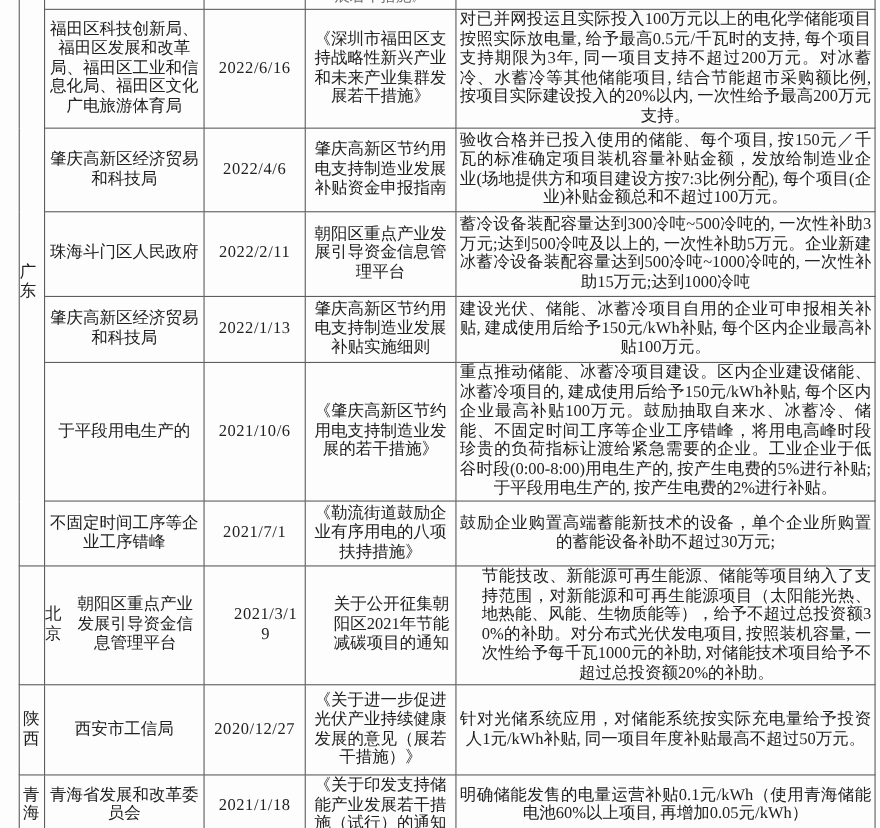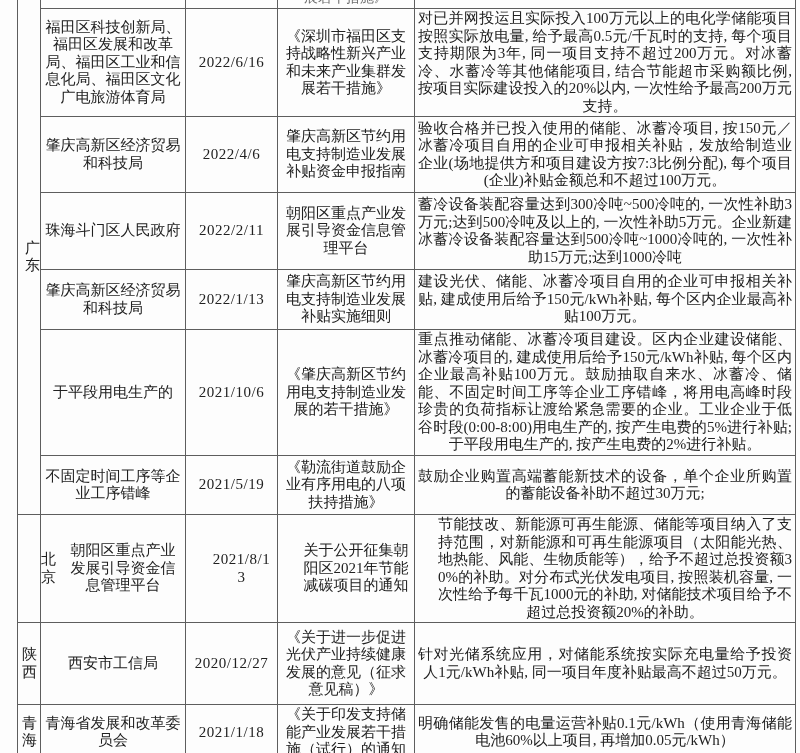--- a/index.html
+++ b/index.html
@@ -17,21 +17,21 @@
   }
   table.policy td{
     border:1px solid #5e5e5e;
     vertical-align:middle;
     padding:1px 3px;
     font-size:15px;
     line-height:17.5px;
     word-break:break-all;
   }
   td.province{
-    text-align:right;
+    text-align:left;
     padding:0;
     line-height:21px;
     letter-spacing:0;
   }
   td.agency, td.date, td.title{ text-align:center; }
   td.date{ font-size:15px; letter-spacing:0.5px; }
   td.content{
     text-align:justify;
     text-align-last:center;
     padding:1px 5px;
@@ -86,21 +86,21 @@
     <td class="agency">福田区科技创新局、福田区发展和改革局、福田区工业和信息化局、福田区文化广电旅游体育局</td>
     <td class="date">2022/6/16</td>
     <td class="title">《深圳市福田区支持战略性新兴产业和未来产业集群发展若干措施》</td>
     <td class="content">对已并网投运且实际投入100万元以上的电化学储能项目按照实际放电量, 给予最高0.5元/千瓦时的支持, 每个项目支持期限为3年, 同一项目支持不超过200万元。对冰蓄冷、水蓄冷等其他储能项目, 结合节能超市采购额比例, 按项目实际建设投入的20%以内, 一次性给予最高200万元支持。</td>
   </tr>
 
   <tr class="r2">
     <td class="agency">肇庆高新区经济贸易和科技局</td>
     <td class="date">2022/4/6</td>
     <td class="title">肇庆高新区节约用电支持制造业发展补贴资金申报指南</td>
-    <td class="content">验收合格并已投入使用的储能、冰蓄冷项目, 按150元／冰蓄冷项目自用的企业可申报相关补贴，发放给制造业企业(场地提供方和项目建设方按7:3比例分配), 每个项目(企业)补贴金额总和不超过100万元。</td>
+    <td class="content">验收合格并已投入使用的储能、每个项目, 按150元／千瓦的标准确定项目装机容量补贴金额，发放给制造业企业(场地提供方和项目建设方按7:3比例分配), 每个项目(企业)补贴金额总和不超过100万元。</td>
   </tr>
 
   <tr class="r3">
     <td class="agency">珠海斗门区人民政府</td>
     <td class="date">2022/2/11</td>
     <td class="title">朝阳区重点产业发展引导资金信息管理平台</td>
     <td class="content">蓄冷设备装配容量达到300冷吨~500冷吨的, 一次性补助3万元;达到500冷吨及以上的, 一次性补助5万元。企业新建冰蓄冷设备装配容量达到500冷吨~1000冷吨的, 一次性补助15万元;达到1000冷吨</td>
   </tr>
 
   <tr class="r4">
@@ -112,38 +112,38 @@
 
   <tr class="r5">
     <td class="agency">于平段用电生产的</td>
     <td class="date">2021/10/6</td>
     <td class="title">《肇庆高新区节约用电支持制造业发展的若干措施》</td>
     <td class="content">重点推动储能、冰蓄冷项目建设。区内企业建设储能、冰蓄冷项目的, 建成使用后给予150元/kWh补贴, 每个区内企业最高补贴100万元。鼓励抽取自来水、冰蓄冷、储能、不固定时间工序等企业工序错峰，将用电高峰时段珍贵的负荷指标让渡给紧急需要的企业。工业企业于低谷时段(0:00-8:00)用电生产的, 按产生电费的5%进行补贴;于平段用电生产的, 按产生电费的2%进行补贴。</td>
   </tr>
 
   <tr class="r6">
     <td class="agency">不固定时间工序等企业工序错峰</td>
-    <td class="date">2021/5/19</td>
+    <td class="date">2021/7/1</td>
     <td class="title">《勒流街道鼓励企业有序用电的八项扶持措施》</td>
     <td class="content">鼓励企业购置高端蓄能新技术的设备，单个企业所购置的蓄能设备补助不超过30万元;</td>
   </tr>
 
   <tr class="r7">
     <td class="province">北京</td>
     <td class="agency">朝阳区重点产业发展引导资金信息管理平台</td>
-    <td class="date">2021/8/13</td>
+    <td class="date">2021/3/19</td>
     <td class="title">关于公开征集朝阳区2021年节能减碳项目的通知</td>
     <td class="content">节能技改、新能源可再生能源、储能等项目纳入了支持范围，对新能源和可再生能源项目（太阳能光热、地热能、风能、生物质能等），给予不超过总投资额30%的补助。对分布式光伏发电项目, 按照装机容量, 一次性给予每千瓦1000元的补助, 对储能技术项目给予不超过总投资额20%的补助。</td>
   </tr>
 
   <tr class="r8">
     <td class="province">陕西</td>
     <td class="agency">西安市工信局</td>
     <td class="date">2020/12/27</td>
-    <td class="title">《关于进一步促进光伏产业持续健康发展的意见（征求意见稿）》</td>
+    <td class="title">《关于进一步促进光伏产业持续健康发展的意见（展若干措施）》</td>
     <td class="content">针对光储系统应用，对储能系统按实际充电量给予投资人1元/kWh补贴, 同一项目年度补贴最高不超过50万元。</td>
   </tr>
 
   <tr class="r9">
     <td class="province">青海</td>
     <td class="agency">青海省发展和改革委员会</td>
     <td class="date">2021/1/18</td>
     <td class="title">《关于印发支持储能产业发展若干措施（试行）的通知</td>
     <td class="content">明确储能发售的电量运营补贴0.1元/kWh（使用青海储能电池60%以上项目, 再增加0.05元/kWh）</td>
   </tr>

